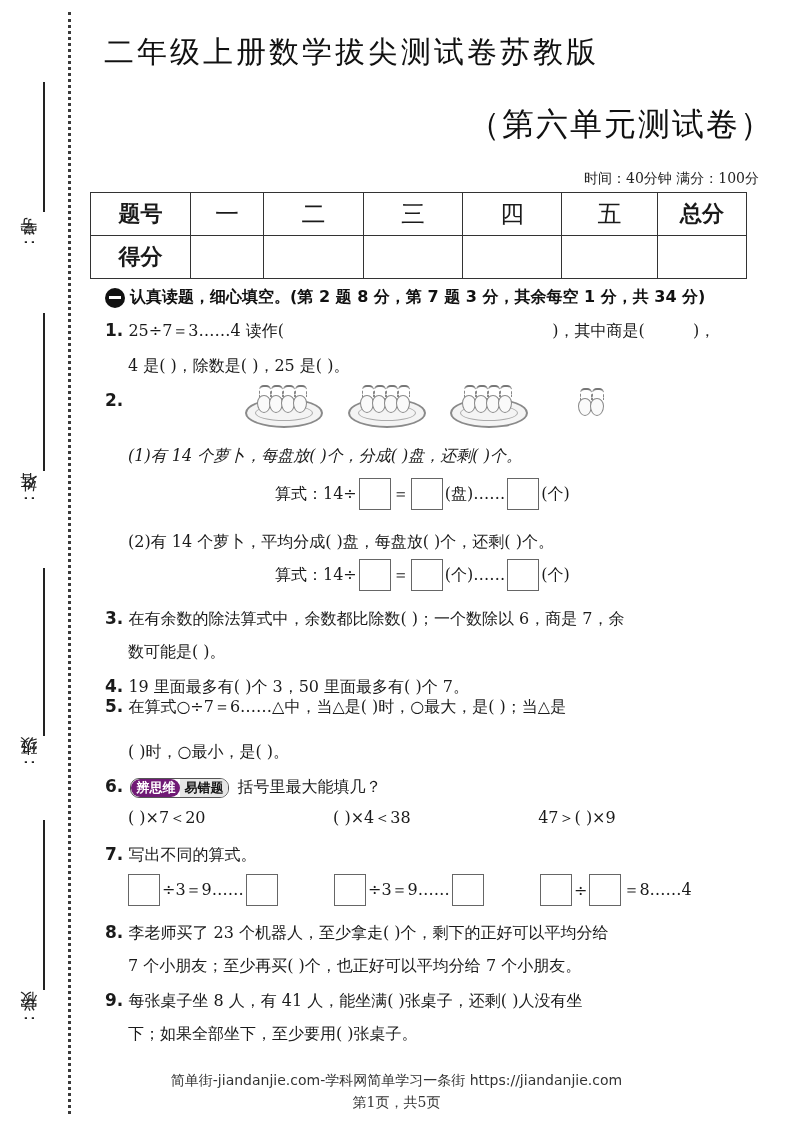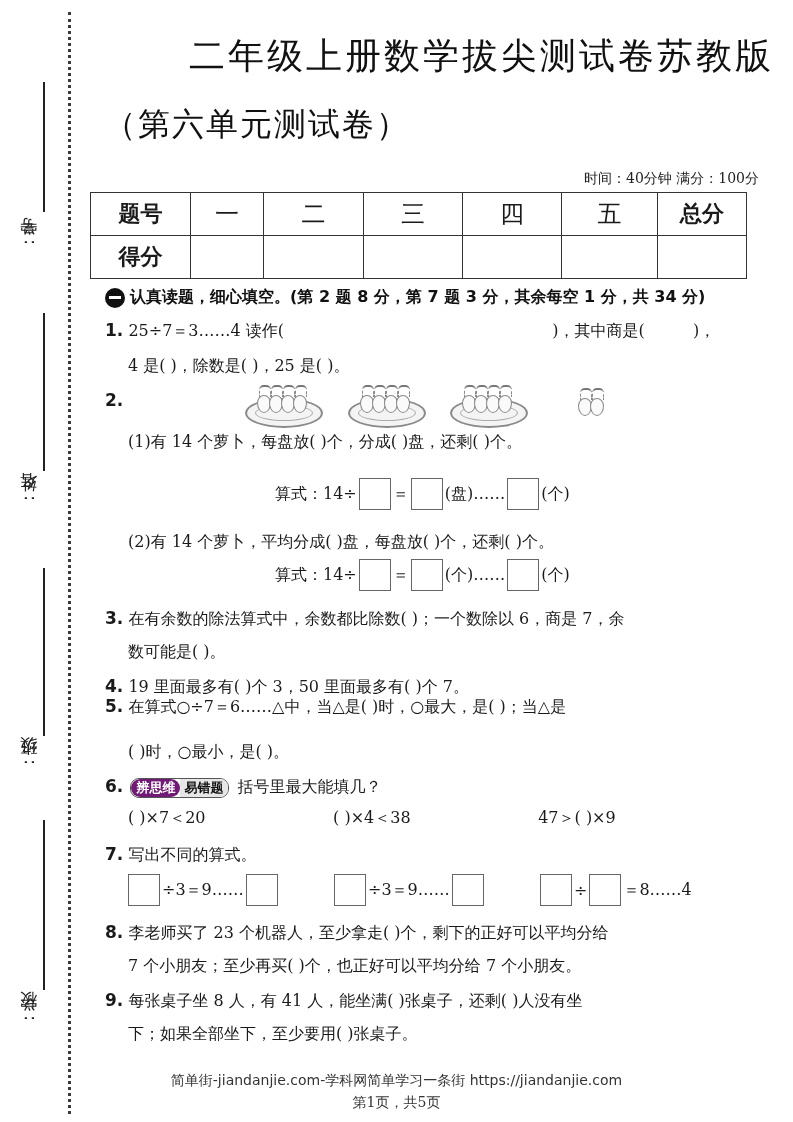--- a/index.html
+++ b/index.html
@@ -14,26 +14,26 @@
   .margin-rule { position: absolute; left: 43px; width: 2px; background: #222; }
   .margin-label {
     position: absolute; left: 16px; width: 26px;
     writing-mode: vertical-rl; transform: rotate(180deg);
     font-family: "DejaVu Sans", sans-serif; font-size: 17px; letter-spacing: 2px;
     text-align: center; color: #222;
   }
 
   
   .title {
-    position: absolute; left: 104px; top: 32px; width: 670px; text-align: right;
-    font-family: Liberation Serif, serif; font-size: 36px; letter-spacing: 3px; color: #111;
+    position: absolute; left: 104px; top: 32px; width: 670px; text-align: left;
+    font-family: Liberation Serif, serif; font-size: 30px; letter-spacing: 3px; color: #111;
     font-weight: 400;
   }
   .subtitle {
-    position: absolute; left: 104px; top: 103px; width: 670px; text-align: left;
+    position: absolute; left: 104px; top: 103px; width: 670px; text-align: right;
     font-family: "DejaVu Serif", serif; font-size: 32px; letter-spacing: 2px; color: #111;
   }
   .meta {
     position: absolute; right: 34px; top: 170px;
     font-family: "DejaVu Serif", serif; font-size: 14px; color: #222;
   }
 
   
   .score-table {
     position: absolute; left: 90px; top: 192px; width: 656px; height: 86px;
@@ -206,21 +206,21 @@
       <div class="radish"></div>
       <div class="radish"></div>
       <div class="radish"></div>
   </div>
   <div class="radishes" style="left:578px;top:398px;">
     <div class="radish"></div>
       <div class="radish"></div>
   </div>
 </div>
 
-<div class="line" style="left:128px;top:432px;">(1)有 14 个萝卜，每盘放(      )个，分成(      )盘，还剩(      )个。</div>
+<div class="line" style="left:128px;top:446px;font-style:italic;">(1)有 14 个萝卜，每盘放(      )个，分成(      )盘，还剩(      )个。</div>
 
 <div class="formula" style="left:275px;top:478px;">
   <span>算式：14÷</span>
   <span class="box"></span>
   <span>＝</span>
   <span class="box"></span>
   <span>(盘)……</span>
   <span class="box"></span>
   <span>(个)</span>
 </div>

